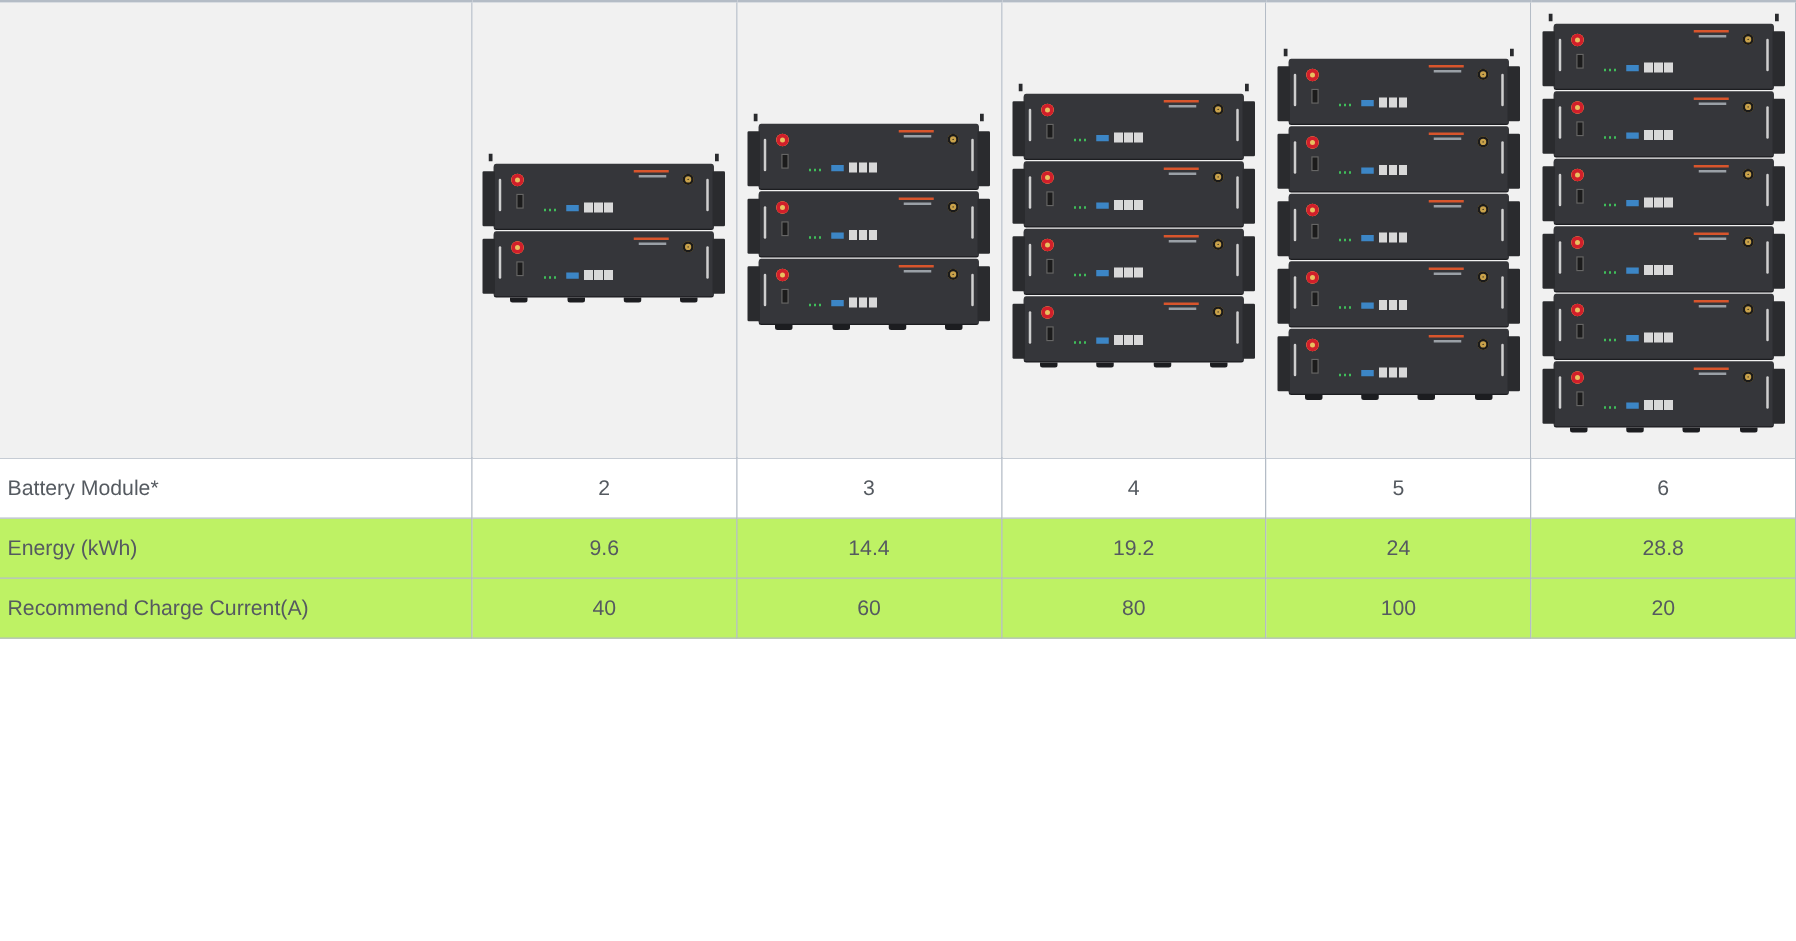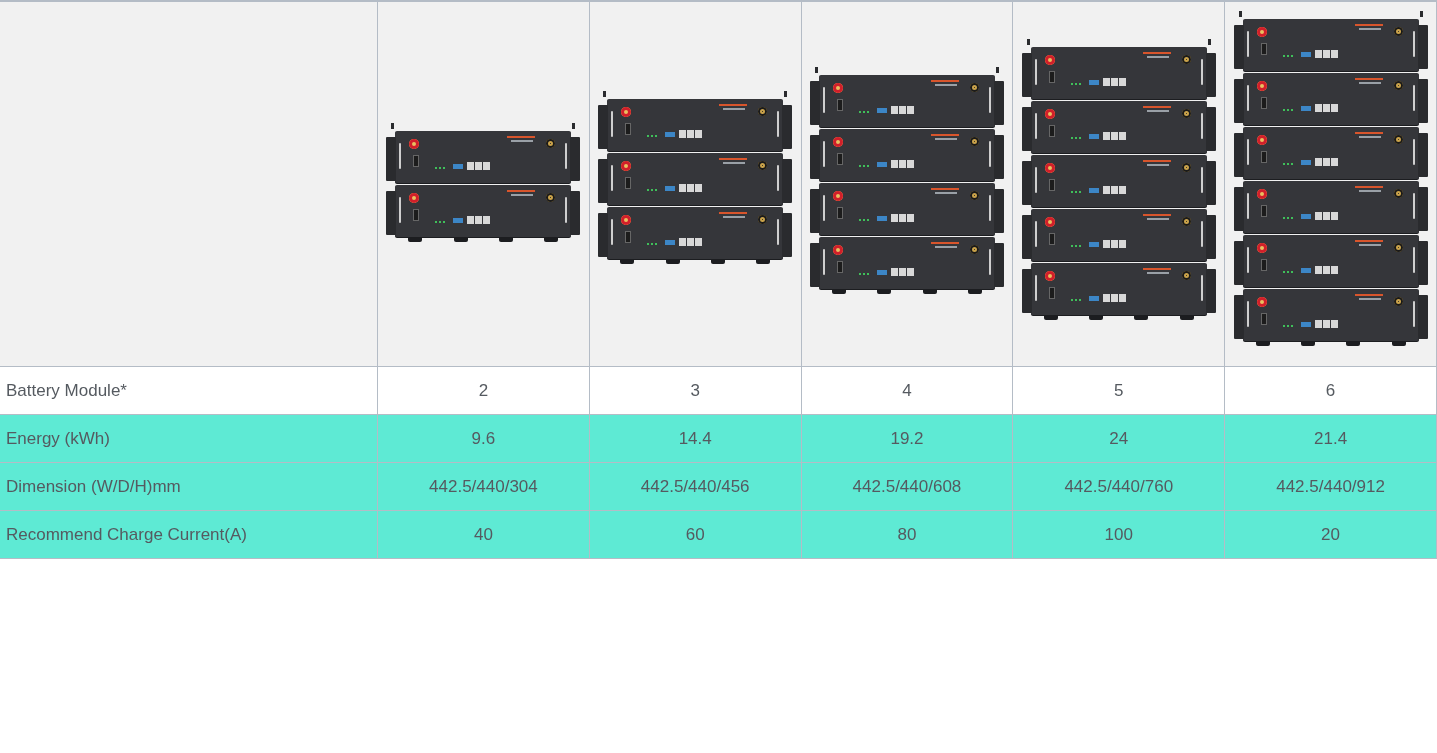--- a/index.html
+++ b/index.html
@@ -6,21 +6,21 @@
   body { width:1437px; height:753px; overflow:hidden; font-family:"Liberation Sans", sans-serif; color:#555a60; }
   table.spec { border-collapse:collapse; table-layout:fixed; width:1437px; position:absolute; left:0; top:0; }
   table.spec col.c0 { width:377px; }
   table.spec col.cx { width:211.5px; }
   table.spec td { border:1px solid #b4bcc6; padding:0; font-size:17px; height:47px; }
   table.spec tr:first-child td { border-top:2px solid #b4bcc6; }
   table.spec td:first-child { border-left:none; padding-left:6px; text-align:left; }
   table.spec td.v { text-align:center; }
   tr.img-row td { height:364px; background:#f1f1f1; vertical-align:bottom; position:relative; }
   tr.odd td { background:#ffffff; }
-  tr.even td { background:#5eead4;margin-top:40px; }
+  tr.even td { background:#bef264;margin-top:40px; }
   .stack { position:absolute; left:50%; transform:translateX(-50%); display:flex; flex-direction:column; align-items:center; }
   .unit { position:relative; width:176px; height:52px; background:#35363a; border-radius:2px; margin-top:2px; box-shadow:0 1px 0 #1c1d20; }
   .unit::before, .unit::after { content:""; position:absolute; top:6px; width:10px; height:44px; background:#2a2b2e; border-radius:1px; }
   .unit::before { left:-9px; }
   .unit::after { right:-9px; }
   .handle-l, .handle-r { position:absolute; top:12px; width:2px; height:26px; background:#cfcfcf; border-radius:1px; }
   .handle-l { left:4px; } .handle-r { right:4px; }
   .term-pos { position:absolute; left:14px; top:8px; width:10px; height:10px; border-radius:50%; background:#d11f2a; box-shadow:inset 0 0 0 3px #d11f2a, inset 0 0 0 5px #e8c060; }
   .term-neg { position:absolute; right:16px; top:8px; width:9px; height:9px; border-radius:50%; background:#1a1a1a; box-shadow:inset 0 0 0 2px #1a1a1a, inset 0 0 0 4px #c9a24a; }
   .brand { position:absolute; right:36px; top:5px; width:28px; height:2px; background:#d8552c; }
@@ -367,29 +367,21 @@
         <td class="v">4</td>
         <td class="v">5</td>
         <td class="v">6</td>
       </tr>
       <tr class="even">
         <td>Energy (kWh)</td>
         <td class="v">9.6</td>
         <td class="v">14.4</td>
         <td class="v">19.2</td>
         <td class="v">24</td>
-        <td class="v">21.4</td>
-      </tr>
-      <tr class="even">
-        <td>Dimension (W/D/H)mm</td>
-        <td class="v">442.5/440/304</td>
-        <td class="v">442.5/440/456</td>
-        <td class="v">442.5/440/608</td>
-        <td class="v">442.5/440/760</td>
-        <td class="v">442.5/440/912</td>
+        <td class="v">28.8</td>
       </tr>
       <tr class="even">
         <td>Recommend Charge Current(A)</td>
         <td class="v">40</td>
         <td class="v">60</td>
         <td class="v">80</td>
         <td class="v">100</td>
         <td class="v">20</td>
       </tr>
     </tbody>

